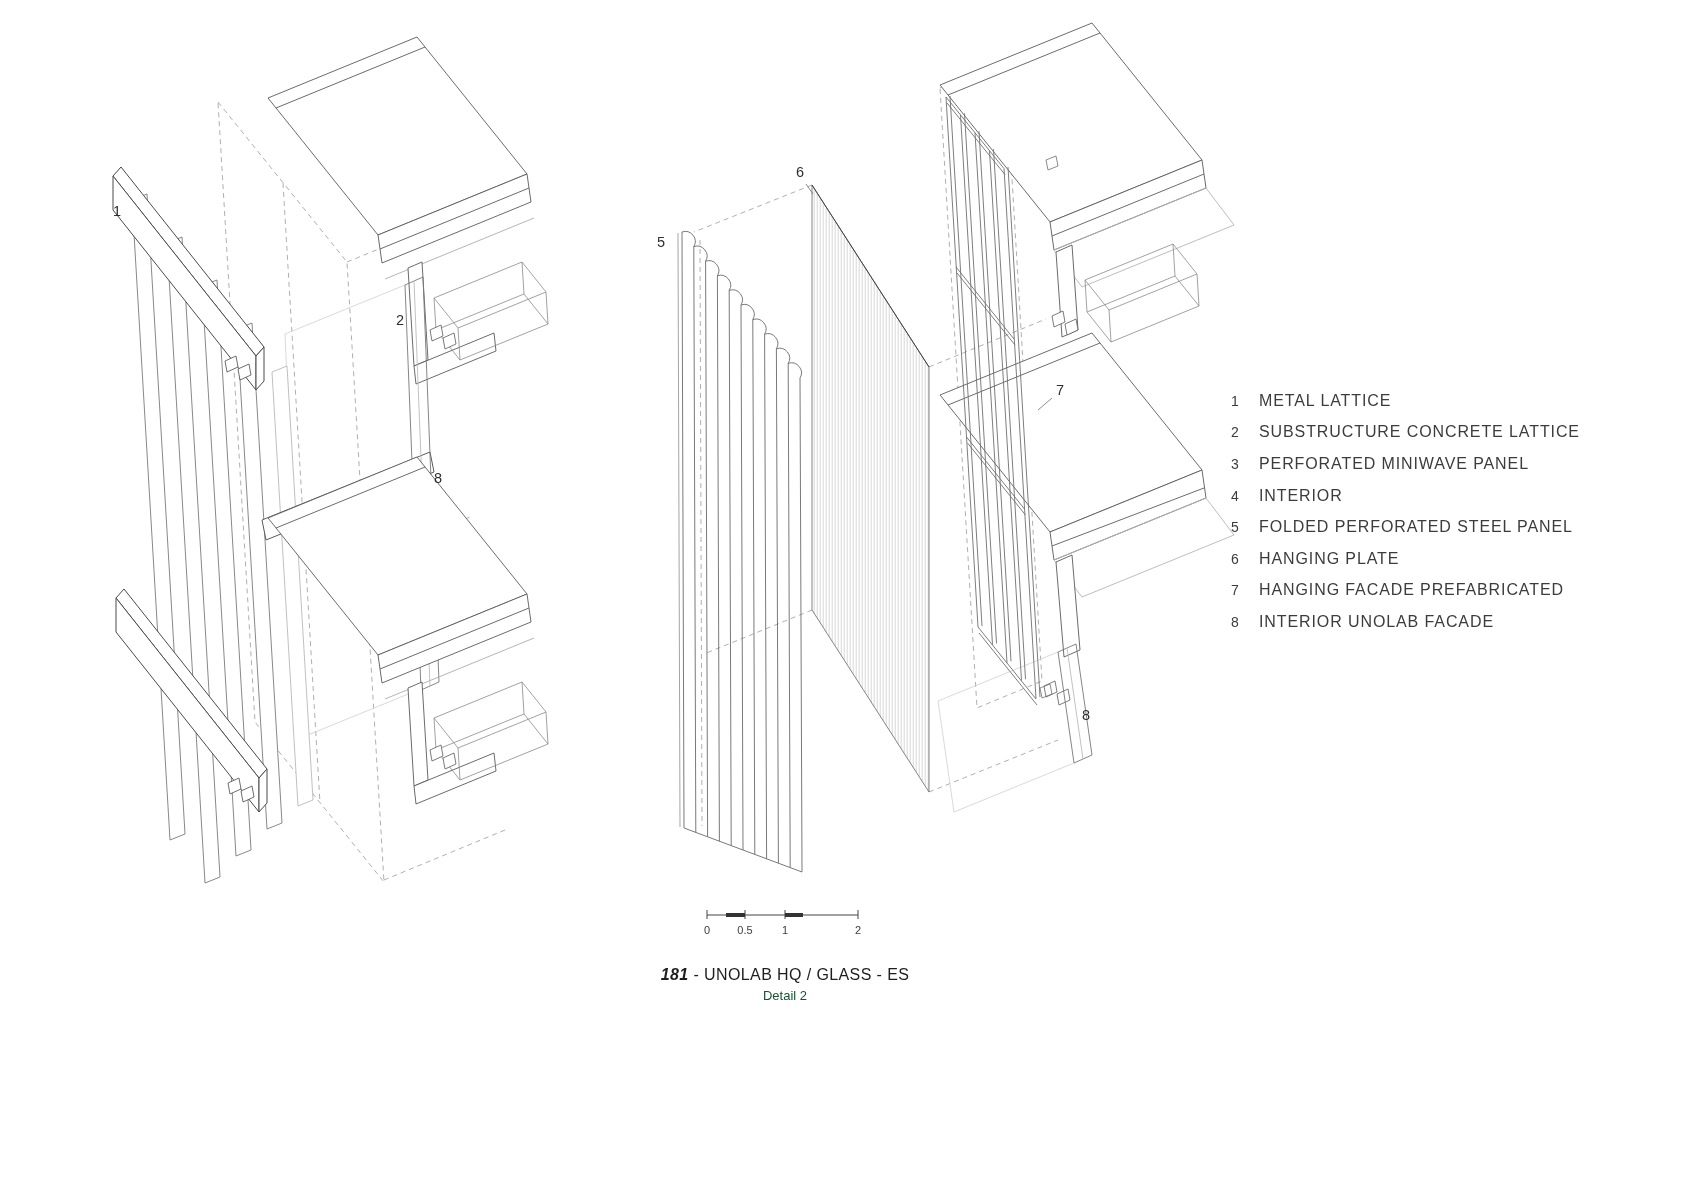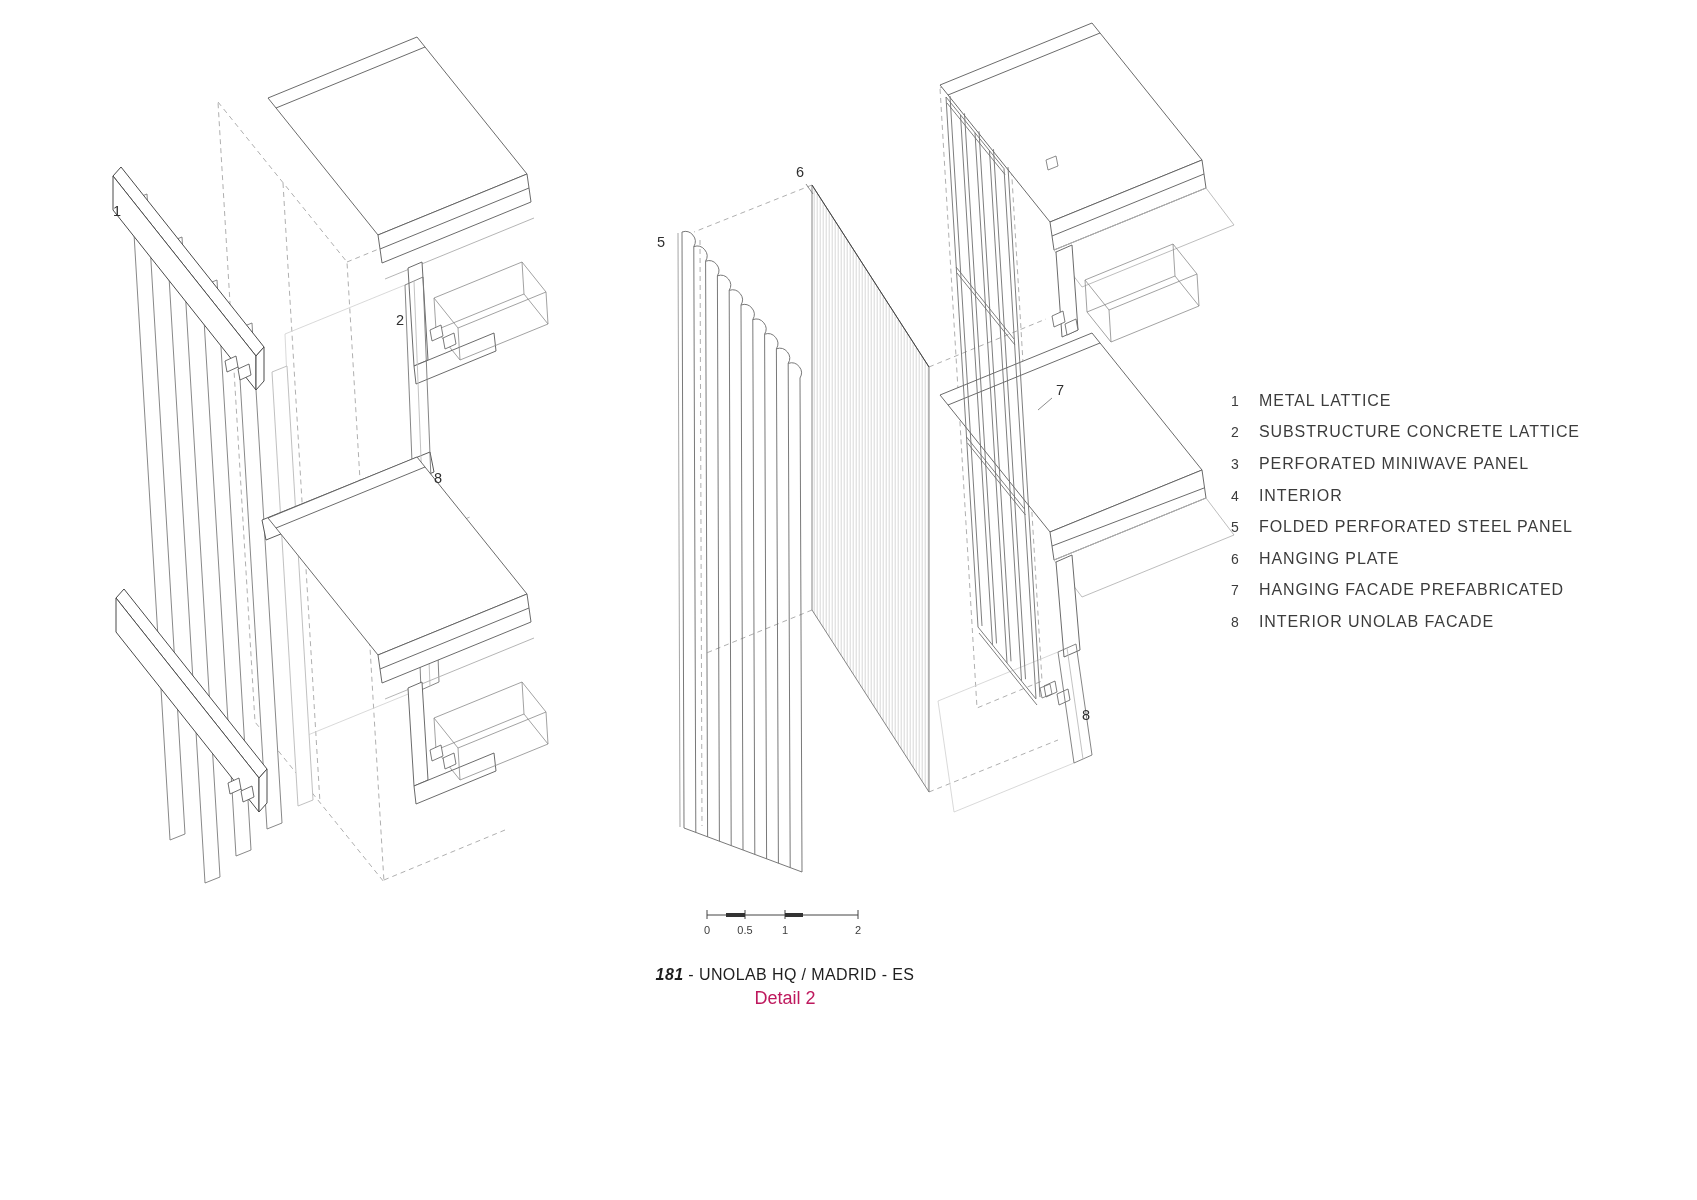--- a/index.html
+++ b/index.html
@@ -14,21 +14,21 @@
   svg.drawing{position:absolute;left:0;top:0;}
   .callout{font-size:14.5px;fill:#2f2f2f;stroke:none;font-family:"Liberation Sans",sans-serif;}
   .scale-num{font-size:11px;fill:#3c3c3c;stroke:none;font-family:"Liberation Sans",sans-serif;text-anchor:middle;}
   .legend{position:absolute;left:1231px;top:385px;}
   .legend-row{display:flex;align-items:center;height:31.6px;}
   .legend-num{width:28px;font-size:14px;color:#3c3c3c;}
   .legend-label{font-size:16px;letter-spacing:0.9px;color:#3c3c3c;white-space:nowrap;}
   .titleblock{position:absolute;left:785px;top:966px;transform:translateX(-50%);text-align:center;}
   .title-line{font-size:16px;letter-spacing:0.4px;color:#1e1e1e;white-space:nowrap;}
   .title-line .bold{font-weight:bold;font-style:italic;}
-  .subtitle{font-size:18px;margin-top:4px;color:#be185d;}
+  .subtitle{font-size:13px;margin-top:4px;color:#14532d;}
 </style>
 </head>
 <body>
 
 <div class="page">
 
   <svg class="drawing" width="1697" height="1200" viewBox="0 0 1697 1200" xmlns="http://www.w3.org/2000/svg">
     <defs>
       <pattern id="hatchV" width="3" height="6" patternUnits="userSpaceOnUse">
         <line x1="1.2" y1="0" x2="1.2" y2="6" stroke="#c6c6c6" stroke-width="0.7"></line>
@@ -259,18 +259,18 @@
       <span class="legend-label">HANGING FACADE PREFABRICATED</span>
     </div>
     <div class="legend-row">
       <span class="legend-num">8</span>
       <span class="legend-label">INTERIOR UNOLAB FACADE</span>
     </div>
   </div>
 
   <div class="titleblock">
     <div class="title-line">
-      <span class="bold">181</span><span> - UNOLAB HQ / MADRID - ES</span>
+      <span class="bold">181</span><span> - UNOLAB HQ / GLASS - ES</span>
     </div>
     <div class="subtitle">Detail 2</div>
   </div>
 
 </div>
 
 </body></html>

